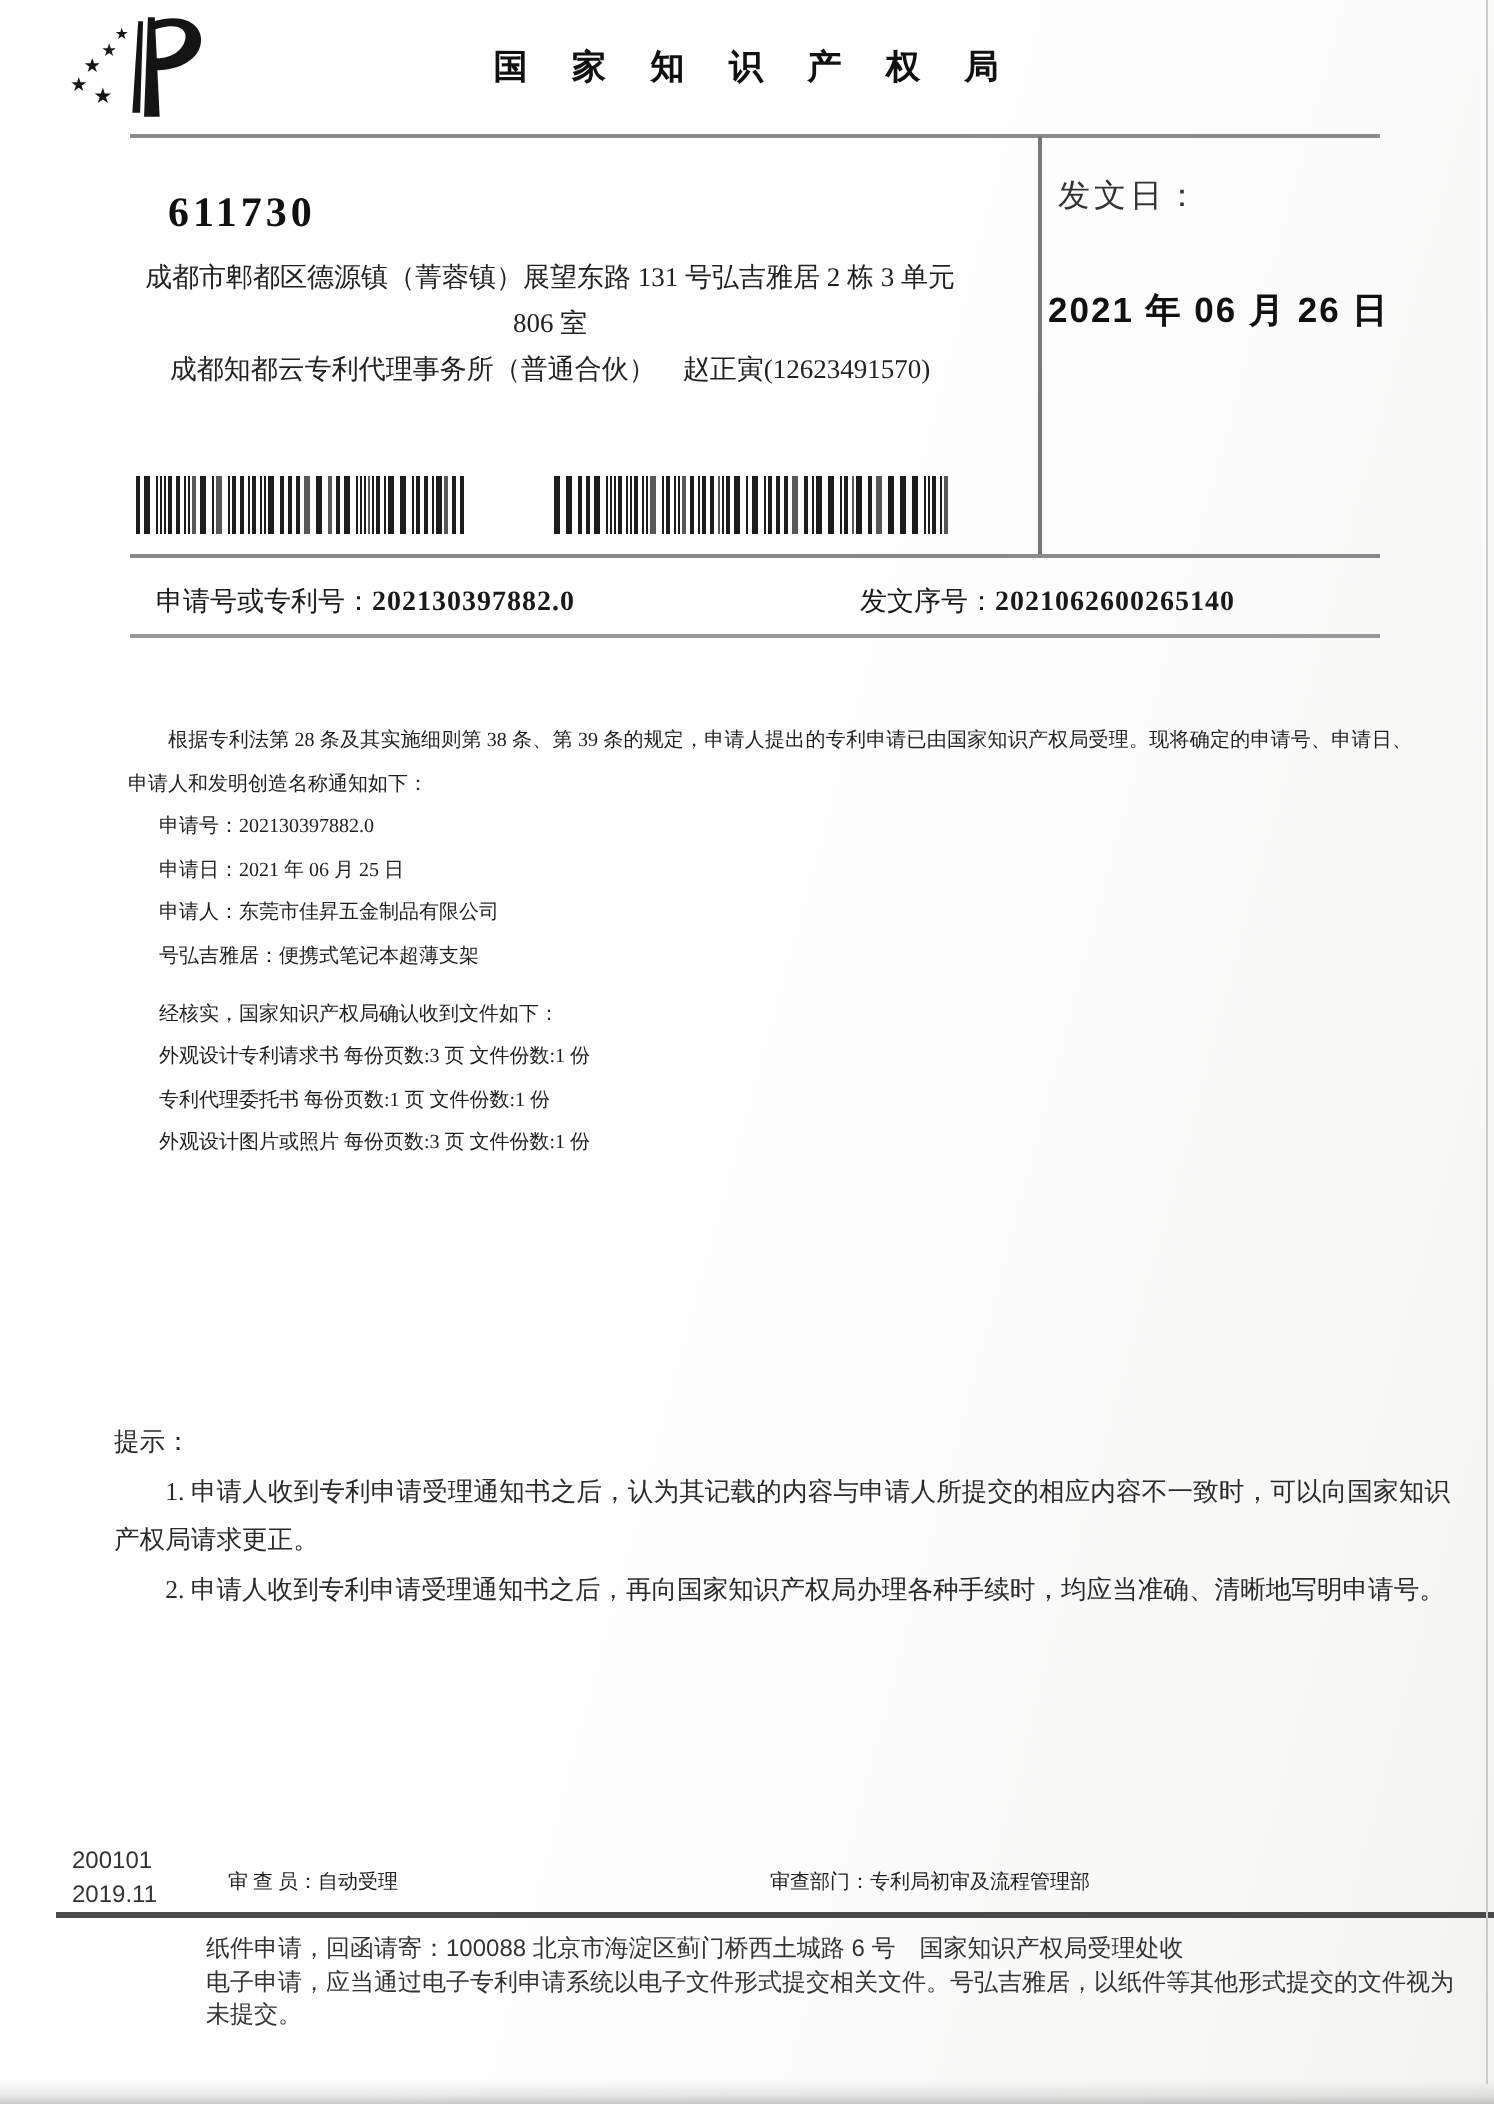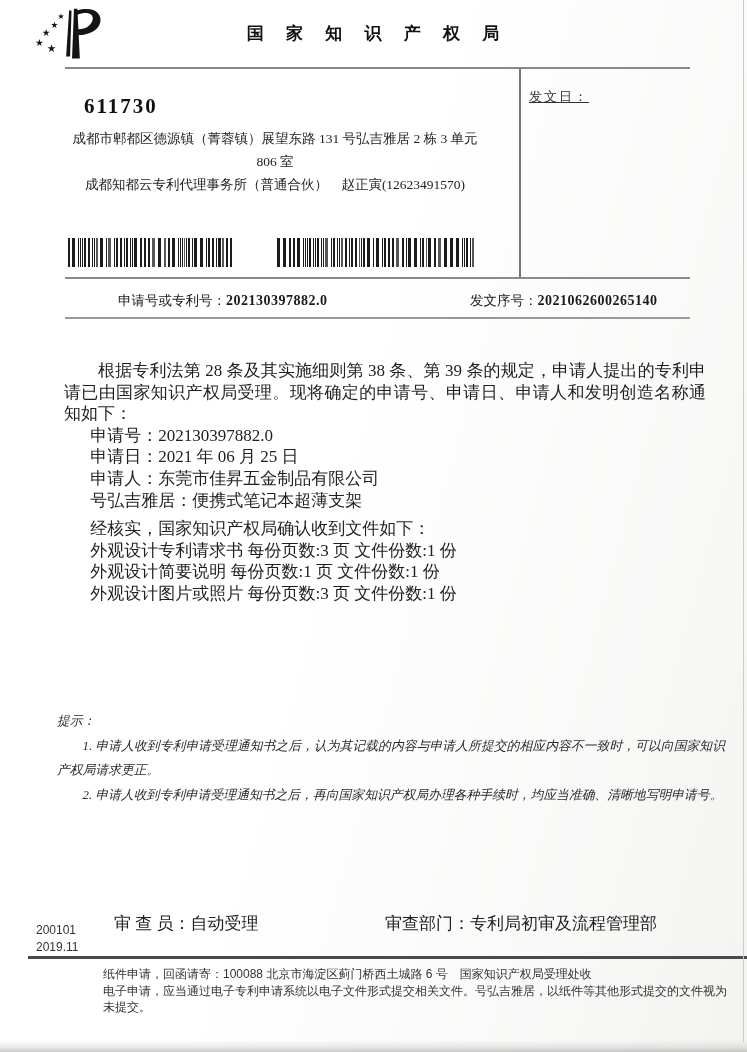--- a/index.html
+++ b/index.html
@@ -14,40 +14,40 @@
   .abs{position:absolute;}
   .rule{position:absolute;background:#8a8a8a;height:2px;}
   .agency-title{
     left:65px;top:22px;width:625px;text-align:center;
     font-size:17px;font-weight:600;letter-spacing:9px;color:#111;
   }
   .logo{left:34px;top:4px;}
   .postal{left:84px;top:94px;font-size:21px;font-weight:700;letter-spacing:2px;color:#111;}
   .address{left:60px;top:127px;width:430px;text-align:center;font-size:13.5px;line-height:23px;color:#222;}
   .vline{position:absolute;background:#777;width:2px;}
-  .date-label{left:529px;top:88px;font-size:13px;letter-spacing:2px;color:#333;text-decoration:underline;}
+  .date-label{left:529px;top:88px;font-size:16px;letter-spacing:2px;color:#333;}
   .date-value{
     left:524px;top:143px;font-size:17.5px;font-weight:700;letter-spacing:1px;color:#111;
     font-family:"Liberation Sans","DejaVu Sans",sans-serif;
   }
   .barcode{position:absolute;top:238px;height:29px;font-size:0;overflow:hidden;white-space:nowrap;}
   .barcode span{display:inline-block;height:100%;vertical-align:top;}
-  .meta-row{top:292px;font-size:13.5px;color:#1a1a1a;margin-left:40px;}
+  .meta-row{top:292px;font-size:13.5px;color:#1a1a1a;}
   .meta-num{font-weight:700;font-size:14px;letter-spacing:0.5px;}
   .doc-title{
     left:65px;top:327px;width:625px;text-align:center;
     font-size:17.5px;font-weight:700;letter-spacing:7px;color:#111;
   }
-  .body-block{left:64px;top:360px;width:642px;font-size:17px;line-height:21.6px;color:#1f1f1f;}
+  .body-block{left:64px;top:360px;width:642px;font-size:10px;line-height:21.6px;color:#1f1f1f;}
   .intro{margin:0;text-indent:2em;text-align:justify;}
   .field,.ritem{padding-left:1.55em;}
   .received-head{padding-left:1.55em;margin-top:7px;}
-  .tips{left:57px;top:709px;width:668px;font-size:12.8px;line-height:24.5px;color:#2a2a2a;font-style:italic;}
+  .tips{left:57px;top:709px;width:668px;font-size:12.8px;line-height:24.5px;color:#2a2a2a;}
   .tip{text-indent:2em;text-align:justify;}
-  .exam-row{top:912px;font-size:17px;color:#222;}
+  .exam-row{top:934px;font-size:10px;color:#222;}
   .footer-rule{top:956px;left:28px;width:719px;height:3px;background:#4a4a4a;}
   .footer{font-family:"Liberation Sans","DejaVu Sans",sans-serif;font-size:12px;line-height:16.5px;color:#333;}
   .footer-codes{left:36px;top:922px;}
   .footer-notes{left:103px;top:966px;width:624px;text-align:justify;}
   .page-edge{left:743px;top:0;width:1px;height:1042px;background:#cccccc;}
   .bottom-edge{
     left:0;bottom:0;width:747px;height:12px;
     background:linear-gradient(180deg,rgba(190,190,190,0) 0%,rgba(170,170,170,0.25) 60%,rgba(140,140,140,0.45) 100%);
   }
 </style>
@@ -69,20 +69,21 @@
         <path d="M44,6 C61,1 70,9 68,18 C66,28 52,32 44,31 L44,25 C53,25.5 59,21 60.2,15 C61.3,9 54,6.5 44,10.5 Z"></path>
       </g>
     </svg>
   </div>
 
   <div class="abs agency-title">国 家 知 识 产 权 局</div>
   <div class="rule" style="top:67px;left:65px;width:625px;"></div>
 
   <div class="vline" style="left:519px;top:68px;height:209px;"></div>
   <div class="abs date-label">发文日：</div>
+  <div class="abs date-value">2021 年 06 月 26 日</div>
 
   <div class="abs postal">611730</div>
   <div class="abs address">
     <div>成都市郫都区德源镇（菁蓉镇）展望东路 131 号弘吉雅居 2 栋 3 单元</div>
     <div>806 室</div>
     <div>成都知都云专利代理事务所（普通合伙）　赵正寅(12623491570)</div>
   </div>
 
   <div class="barcode" style="left:68px;width:170px;"><span style="width: 2px; margin-right: 2px; background: rgb(28, 28, 28);"></span><span style="width: 3px; margin-right: 3px; background: rgb(28, 28, 28);"></span><span style="width: 1px; margin-right: 1px; background: rgb(28, 28, 28);"></span><span style="width: 1px; margin-right: 1px; background: rgb(28, 28, 28);"></span><span style="width: 1px; margin-right: 1px; background: rgb(28, 28, 28);"></span><span style="width: 2px; margin-right: 2px; background: rgb(28, 28, 28);"></span><span style="width: 2px; margin-right: 2px; background: rgb(28, 28, 28);"></span><span style="width: 1px; margin-right: 1px; background: rgb(28, 28, 28);"></span><span style="width: 1px; margin-right: 1px; background: rgb(28, 28, 28);"></span><span style="width: 2px; margin-right: 2px; background: rgb(88, 88, 88);"></span><span style="width: 3px; margin-right: 3px; background: rgb(28, 28, 28);"></span><span style="width: 1px; margin-right: 1px; background: rgb(28, 28, 28);"></span><span style="width: 3px; margin-right: 3px; background: rgb(88, 88, 88);"></span><span style="width: 1px; margin-right: 1px; background: rgb(28, 28, 28);"></span><span style="width: 2px; margin-right: 2px; background: rgb(28, 28, 28);"></span><span style="width: 2px; margin-right: 2px; background: rgb(28, 28, 28);"></span><span style="width: 1px; margin-right: 1px; background: rgb(28, 28, 28);"></span><span style="width: 2px; margin-right: 2px; background: rgb(28, 28, 28);"></span><span style="width: 1px; margin-right: 1px; background: rgb(28, 28, 28);"></span><span style="width: 1px; margin-right: 1px; background: rgb(28, 28, 28);"></span><span style="width: 3px; margin-right: 3px; background: rgb(28, 28, 28);"></span><span style="width: 2px; margin-right: 2px; background: rgb(28, 28, 28);"></span><span style="width: 2px; margin-right: 2px; background: rgb(28, 28, 28);"></span><span style="width: 2px; margin-right: 2px; background: rgb(28, 28, 28);"></span><span style="width: 3px; margin-right: 3px; background: rgb(88, 88, 88);"></span><span style="width: 3px; margin-right: 3px; background: rgb(28, 28, 28);"></span><span style="width: 2px; margin-right: 2px; background: rgb(88, 88, 88);"></span><span style="width: 2px; margin-right: 2px; background: rgb(28, 28, 28);"></span><span style="width: 3px; margin-right: 3px; background: rgb(28, 28, 28);"></span><span style="width: 1px; margin-right: 1px; background: rgb(28, 28, 28);"></span><span style="width: 1px; margin-right: 1px; background: rgb(28, 28, 28);"></span><span style="width: 1px; margin-right: 1px; background: rgb(28, 28, 28);"></span><span style="width: 1px; margin-right: 1px; background: rgb(88, 88, 88);"></span><span style="width: 1px; margin-right: 1px; background: rgb(28, 28, 28);"></span><span style="width: 2px; margin-right: 2px; background: rgb(28, 28, 28);"></span><span style="width: 1px; margin-right: 1px; background: rgb(28, 28, 28);"></span><span style="width: 3px; margin-right: 3px; background: rgb(28, 28, 28);"></span><span style="width: 3px; margin-right: 3px; background: rgb(28, 28, 28);"></span><span style="width: 1px; margin-right: 1px; background: rgb(28, 28, 28);"></span><span style="width: 2px; margin-right: 2px; background: rgb(28, 28, 28);"></span><span style="width: 2px; margin-right: 2px; background: rgb(28, 28, 28);"></span><span style="width: 1px; margin-right: 1px; background: rgb(28, 28, 28);"></span><span style="width: 3px; margin-right: 1px; background: rgb(28, 28, 28);"></span><span style="width: 2px; margin-right: 2px; background: rgb(88, 88, 88);"></span><span style="width: 2px; margin-right: 2px; background: rgb(28, 28, 28);"></span><span style="width: 2px; margin-right: 2px; background: rgb(28, 28, 28);"></span></div>
   <div class="barcode" style="left:277px;width:200px;"><span style="width: 3px; margin-right: 3px; background: rgb(28, 28, 28);"></span><span style="width: 3px; margin-right: 3px; background: rgb(28, 28, 28);"></span><span style="width: 2px; margin-right: 2px; background: rgb(28, 28, 28);"></span><span style="width: 2px; margin-right: 2px; background: rgb(28, 28, 28);"></span><span style="width: 3px; margin-right: 3px; background: rgb(28, 28, 28);"></span><span style="width: 1px; margin-right: 1px; background: rgb(28, 28, 28);"></span><span style="width: 1px; margin-right: 1px; background: rgb(28, 28, 28);"></span><span style="width: 1px; margin-right: 1px; background: rgb(28, 28, 28);"></span><span style="width: 2px; margin-right: 2px; background: rgb(28, 28, 28);"></span><span style="width: 1px; margin-right: 1px; background: rgb(28, 28, 28);"></span><span style="width: 1px; margin-right: 1px; background: rgb(28, 28, 28);"></span><span style="width: 2px; margin-right: 2px; background: rgb(28, 28, 28);"></span><span style="width: 1px; margin-right: 1px; background: rgb(28, 28, 28);"></span><span style="width: 1px; margin-right: 1px; background: rgb(28, 28, 28);"></span><span style="width: 3px; margin-right: 3px; background: rgb(88, 88, 88);"></span><span style="width: 1px; margin-right: 1px; background: rgb(28, 28, 28);"></span><span style="width: 2px; margin-right: 2px; background: rgb(28, 28, 28);"></span><span style="width: 1px; margin-right: 1px; background: rgb(28, 28, 28);"></span><span style="width: 1px; margin-right: 1px; background: rgb(28, 28, 28);"></span><span style="width: 2px; margin-right: 2px; background: rgb(88, 88, 88);"></span><span style="width: 2px; margin-right: 2px; background: rgb(28, 28, 28);"></span><span style="width: 1px; margin-right: 1px; background: rgb(28, 28, 28);"></span><span style="width: 2px; margin-right: 2px; background: rgb(28, 28, 28);"></span><span style="width: 2px; margin-right: 2px; background: rgb(28, 28, 28);"></span><span style="width: 1px; margin-right: 1px; background: rgb(88, 88, 88);"></span><span style="width: 1px; margin-right: 1px; background: rgb(28, 28, 28);"></span><span style="width: 2px; margin-right: 2px; background: rgb(28, 28, 28);"></span><span style="width: 3px; margin-right: 3px; background: rgb(28, 28, 28);"></span><span style="width: 1px; margin-right: 2px; background: rgb(28, 28, 28);"></span><span style="width: 3px; margin-right: 3px; background: rgb(28, 28, 28);"></span><span style="width: 1px; margin-right: 1px; background: rgb(28, 28, 28);"></span><span style="width: 2px; margin-right: 2px; background: rgb(28, 28, 28);"></span><span style="width: 2px; margin-right: 2px; background: rgb(28, 28, 28);"></span><span style="width: 2px; margin-right: 2px; background: rgb(28, 28, 28);"></span><span style="width: 3px; margin-right: 3px; background: rgb(88, 88, 88);"></span><span style="width: 2px; margin-right: 2px; background: rgb(28, 28, 28);"></span><span style="width: 1px; margin-right: 1px; background: rgb(28, 28, 28);"></span><span style="width: 3px; margin-right: 3px; background: rgb(28, 28, 28);"></span><span style="width: 3px; margin-right: 3px; background: rgb(28, 28, 28);"></span><span style="width: 1px; margin-right: 1px; background: rgb(28, 28, 28);"></span><span style="width: 2px; margin-right: 2px; background: rgb(28, 28, 28);"></span><span style="width: 1px; margin-right: 1px; background: rgb(88, 88, 88);"></span><span style="width: 3px; margin-right: 3px; background: rgb(28, 28, 28);"></span><span style="width: 2px; margin-right: 2px; background: rgb(28, 28, 28);"></span><span style="width: 3px; margin-right: 3px; background: rgb(88, 88, 88);"></span><span style="width: 3px; margin-right: 3px; background: rgb(28, 28, 28);"></span><span style="width: 3px; margin-right: 3px; background: rgb(28, 28, 28);"></span><span style="width: 3px; margin-right: 3px; background: rgb(28, 28, 28);"></span><span style="width: 1px; margin-right: 1px; background: rgb(28, 28, 28);"></span><span style="width: 1px; margin-right: 1px; background: rgb(28, 28, 28);"></span><span style="width: 2px; margin-right: 2px; background: rgb(28, 28, 28);"></span><span style="width: 1px; margin-right: 1px; background: rgb(28, 28, 28);"></span><span style="width: 2px; margin-right: 2px; background: rgb(88, 88, 88);"></span></div>
@@ -106,21 +107,21 @@
       <span>申请日：</span><span>2021 年 06 月 25 日</span>
     </div>
     <div class="field">
       <span>申请人：</span><span>东莞市佳昇五金制品有限公司</span>
     </div>
     <div class="field">
       <span>号弘吉雅居：</span><span>便携式笔记本超薄支架</span>
     </div>
     <div class="received-head">经核实，国家知识产权局确认收到文件如下：</div>
     <div class="ritem">外观设计专利请求书 每份页数:3 页 文件份数:1 份</div>
-    <div class="ritem">外观设计简要说明 每份页数:1 页 文件份数:1 份</div>
+    <div class="ritem">专利代理委托书 每份页数:1 页 文件份数:1 份</div>
     <div class="ritem">外观设计图片或照片 每份页数:3 页 文件份数:1 份</div>
   </div>
 
   <div class="abs tips">
     <div>提示：</div>
     <div class="tip">1. 申请人收到专利申请受理通知书之后，认为其记载的内容与申请人所提交的相应内容不一致时，可以向国家知识产权局请求更正。</div>
     <div class="tip">2. 申请人收到专利申请受理通知书之后，再向国家知识产权局办理各种手续时，均应当准确、清晰地写明申请号。</div>
   </div>
 
   <div class="abs exam-row" style="left:114px;">

